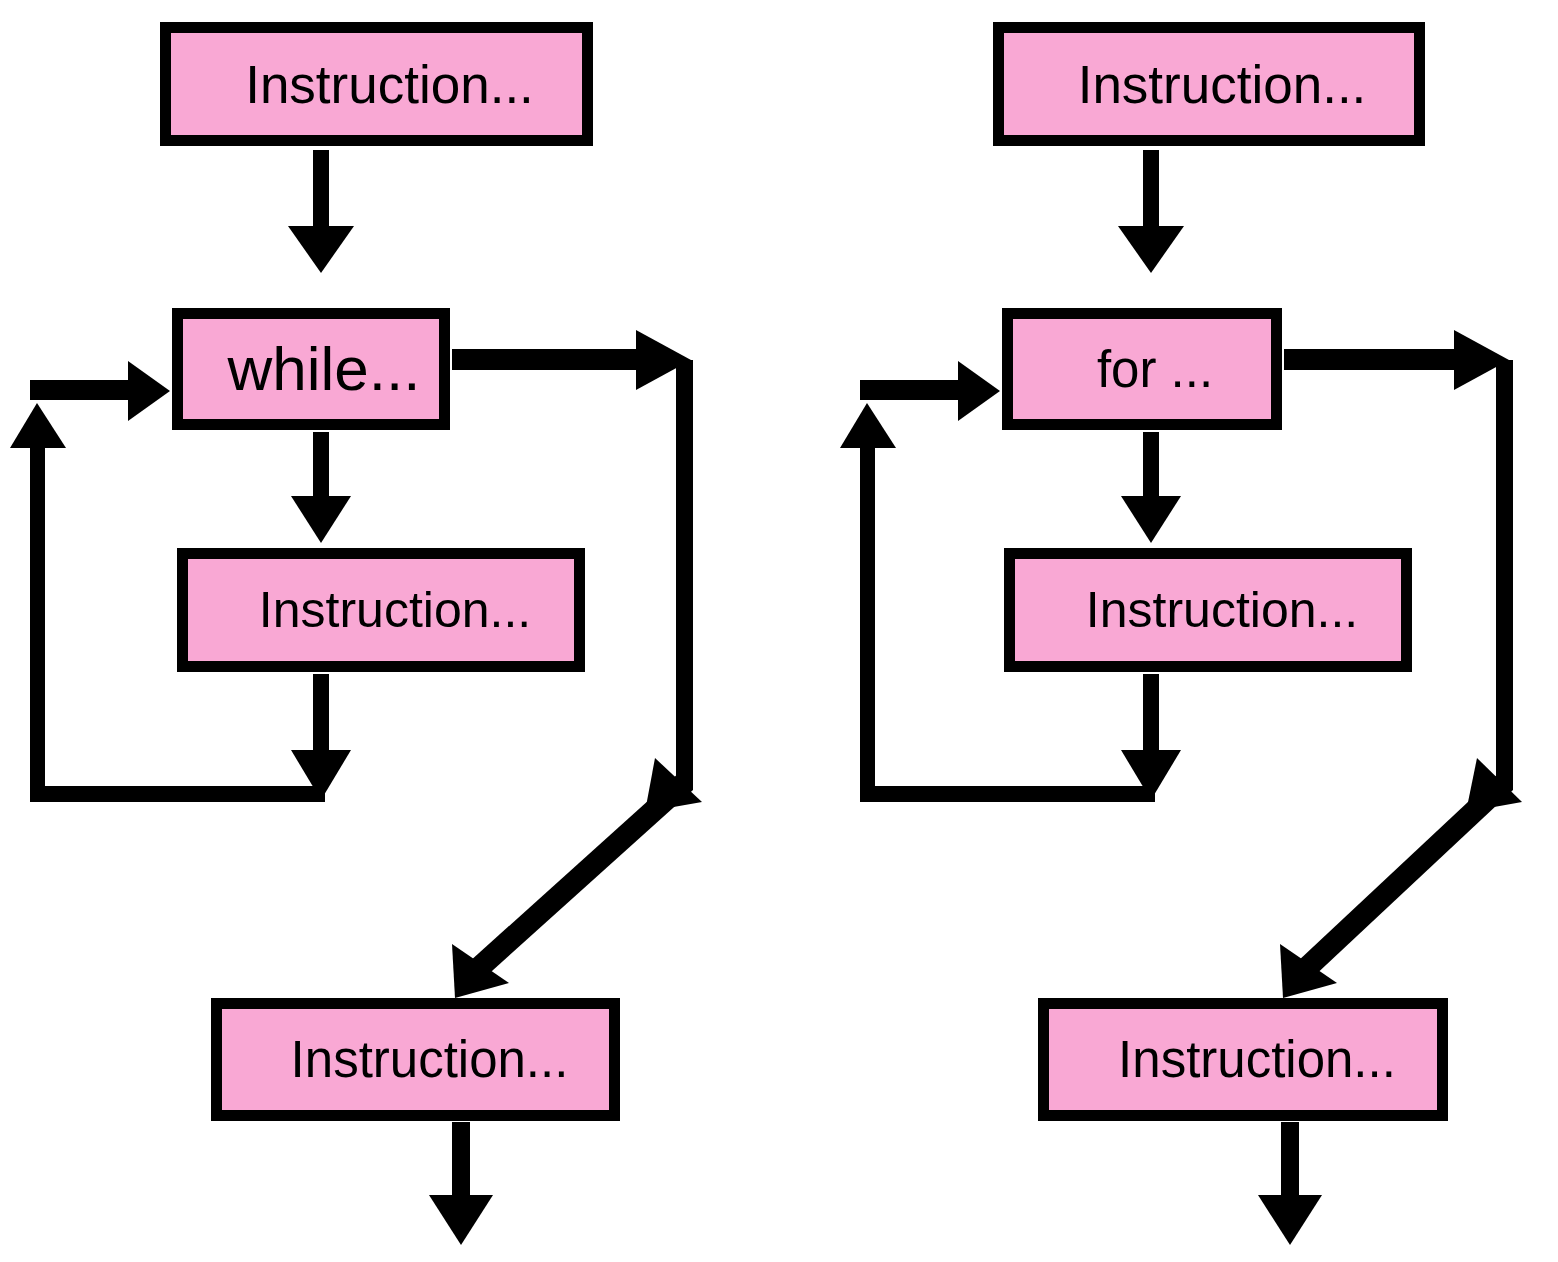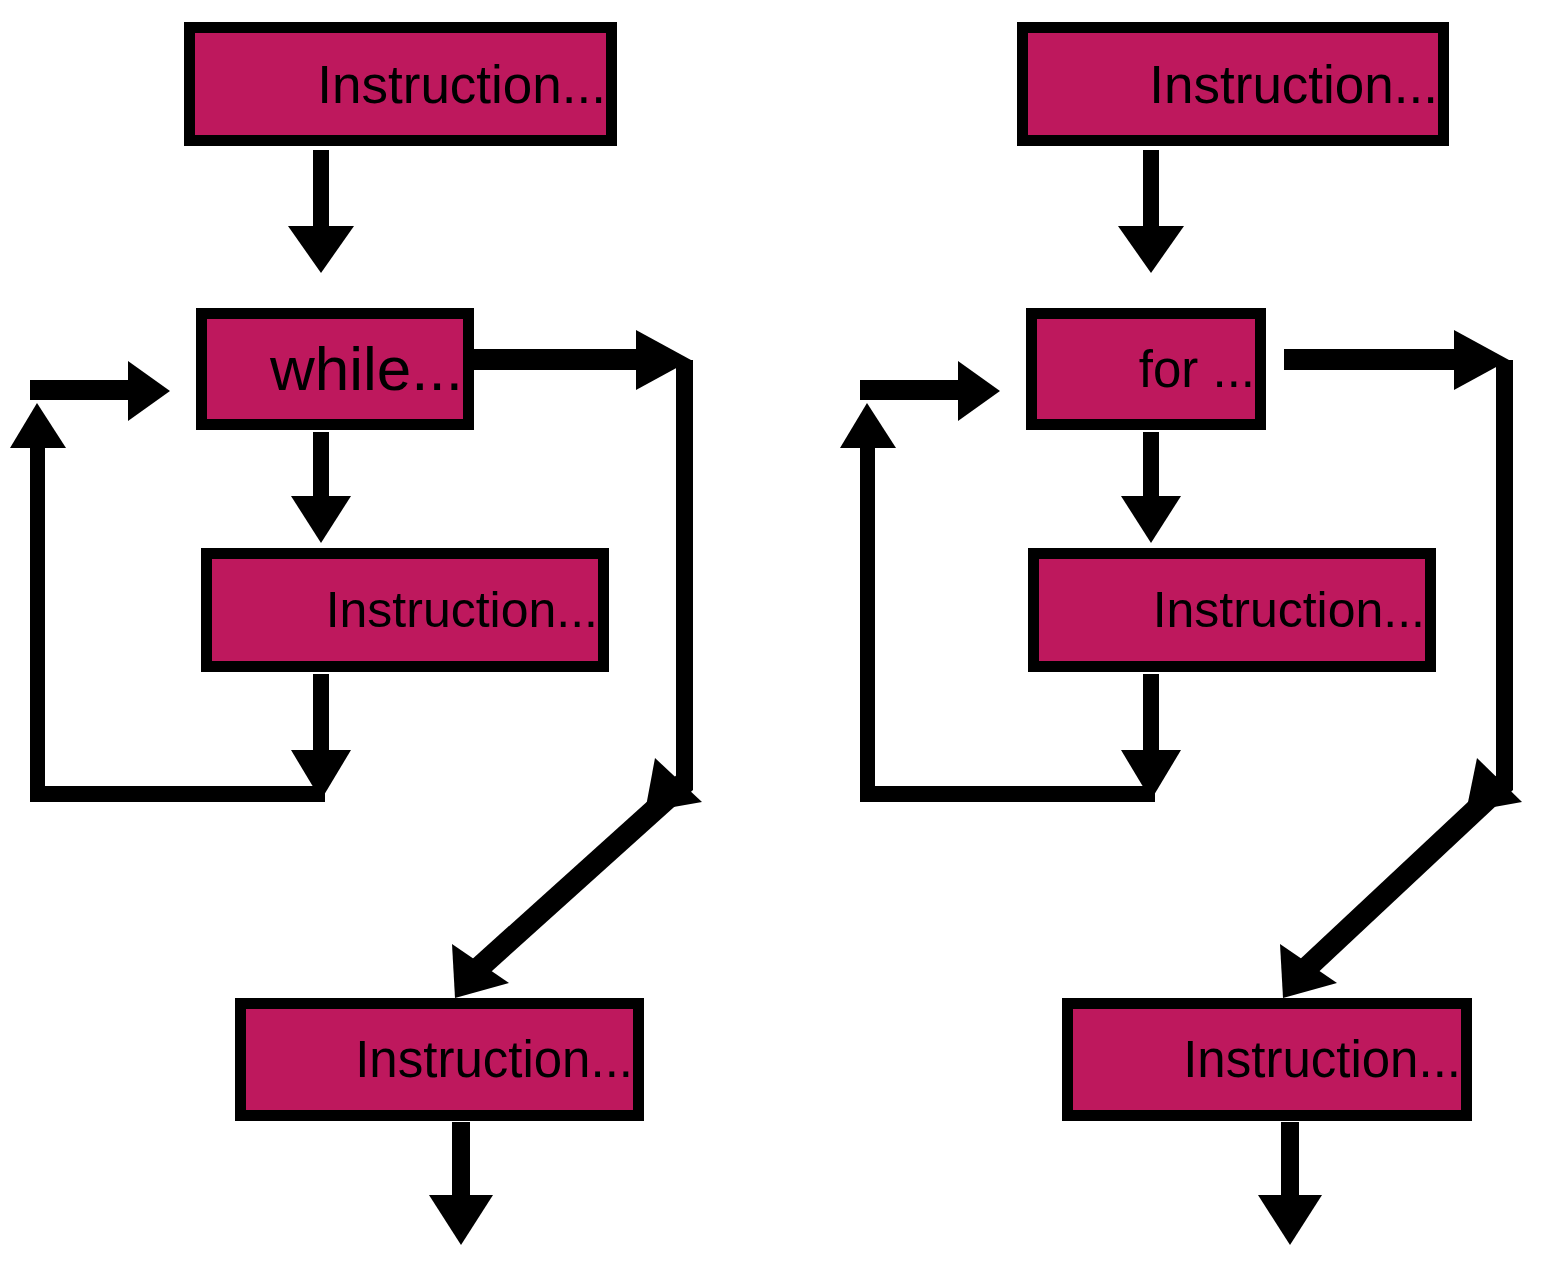--- a/index.html
+++ b/index.html
@@ -23,28 +23,27 @@
     position: absolute;
     top: 0;
     left: 0;
     width: 1558px;
     height: 1262px;
     display: block;
   }
   .node-box {
     position: absolute;
     box-sizing: border-box;
-    background: #be185d;
+    background: #f9a8d4;
     border-style: solid;
     border-color: #000000;
     display: flex;
     align-items: center;
-    justify-content: flex-end;
+    justify-content: center;
     z-index: 5;
-    margin-left: 24px;
   }
   .node-label {
     font-family: "Liberation Sans", sans-serif;
     color: #000000;
     line-height: 1;
     white-space: nowrap;
     display: block;
   }
 </style>
 </head>
@@ -161,21 +160,21 @@
   </div>
 
   <div class="node-box" style="left:211px; top:998px; width:409px; height:123px; border-width:11px; padding-left:28px;">
     <span class="node-label" style="font-size:51px;">Instruction...</span>
   </div>
 
   <div class="node-box" style="left:993px; top:22px; width:432px; height:124px; border-width:11px; padding-left:26px;">
     <span class="node-label" style="font-size:53px;">Instruction...</span>
   </div>
 
-  <div class="node-box" style="left:1002px; top:308px; width:240px; height:122px; border-width:11px; padding-left:26px;">
+  <div class="node-box" style="left:1002px; top:308px; width:280px; height:122px; border-width:11px; padding-left:26px;">
     <span class="node-label" style="font-size:51px;">for ...</span>
   </div>
 
   <div class="node-box" style="left:1004px; top:548px; width:408px; height:124px; border-width:11px; padding-left:28px;">
     <span class="node-label" style="font-size:50px;">Instruction...</span>
   </div>
 
   <div class="node-box" style="left:1038px; top:998px; width:410px; height:123px; border-width:11px; padding-left:28px;">
     <span class="node-label" style="font-size:51px;">Instruction...</span>
   </div>

